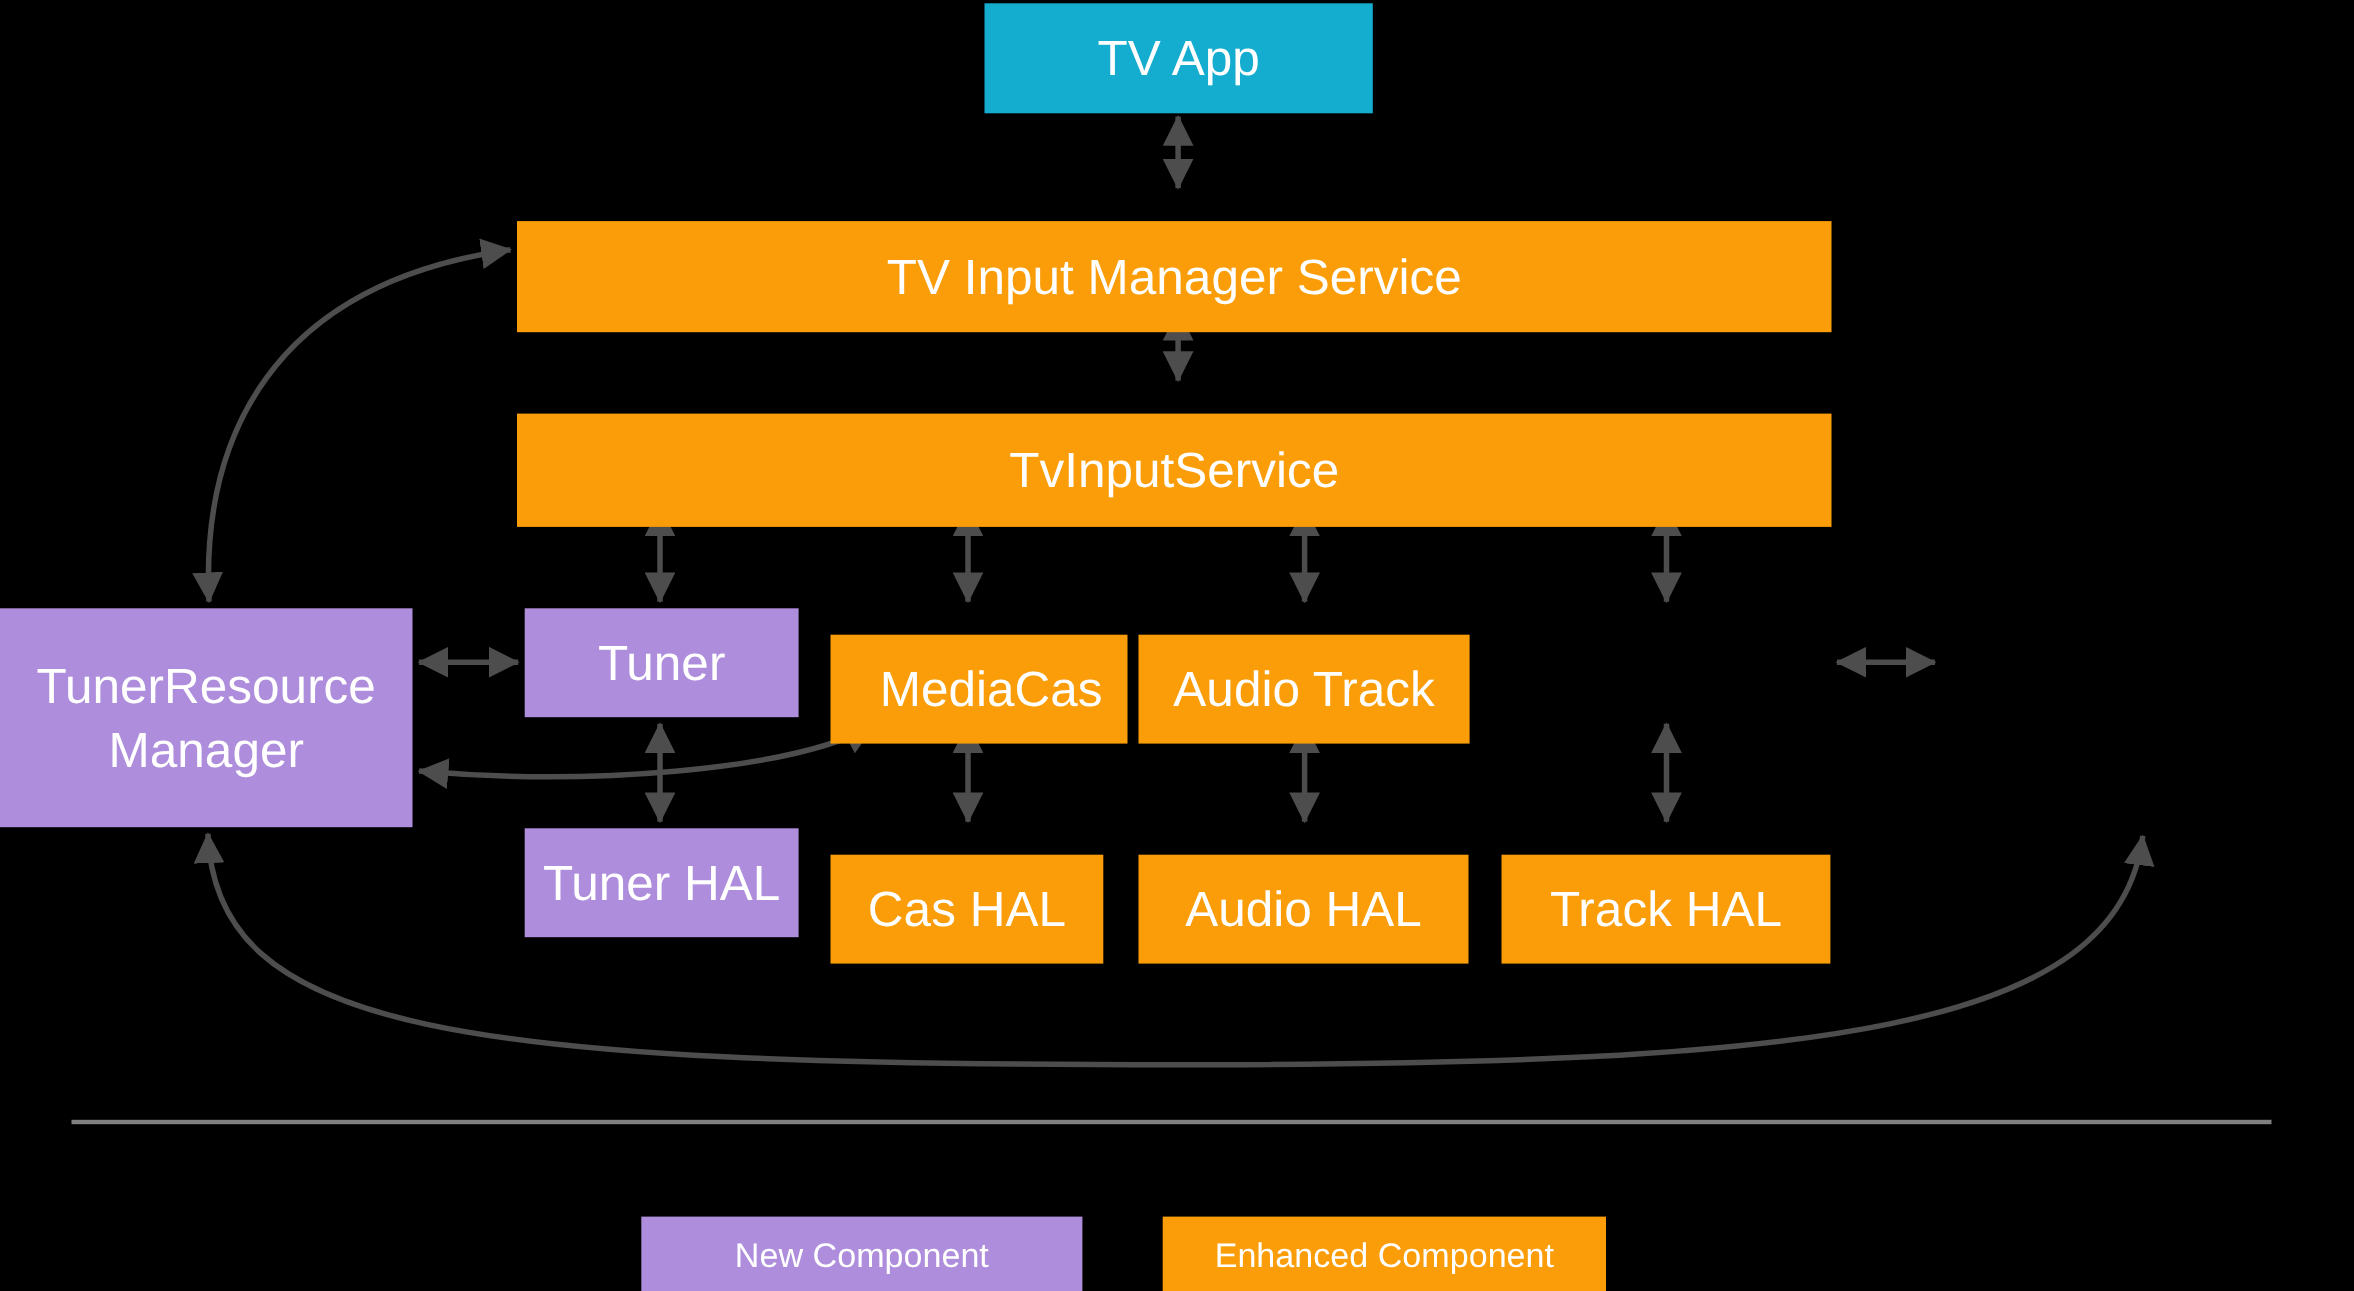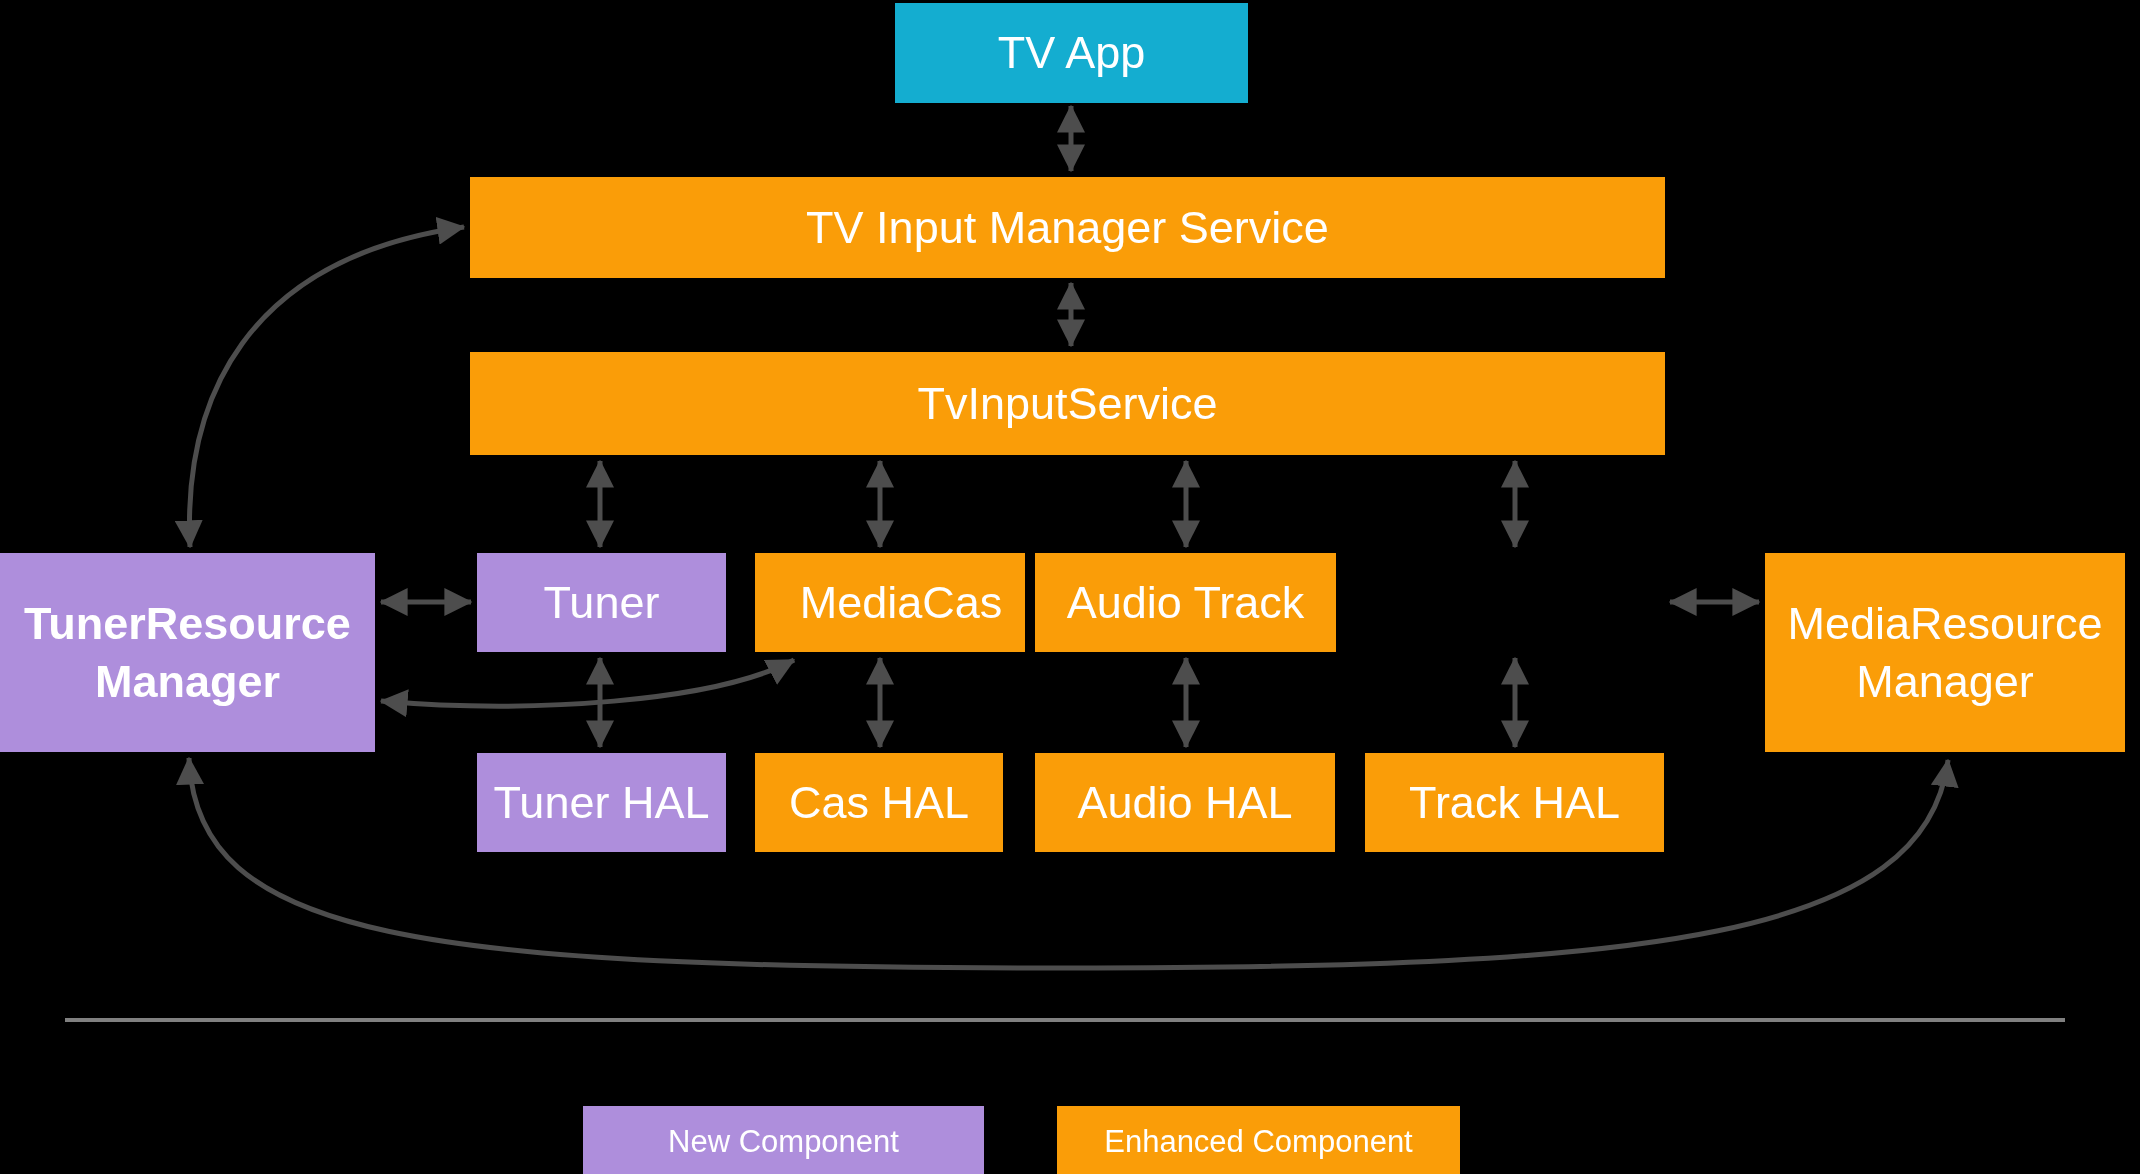--- a/index.html
+++ b/index.html
@@ -25,21 +25,21 @@
     position: absolute;
     display: flex;
     align-items: center;
     justify-content: center;
     text-align: center;
     color: var(--label-text, #fff);
     font-size: 45px;
     line-height: 1.28;
   }
   .node.app      { background: var(--app-component, #14ADD0); }
-  .node.enhanced { background: var(--enhanced-component, #FA9D08); }
+  .node.enhanced { background: var(--enhanced-component, #FA9D08); margin-top: 24px; }
   .node.new      { background: var(--new-component, #AE8EDC); }
   .legend-box {
     position: absolute;
     display: flex;
     align-items: center;
     justify-content: center;
     color: var(--label-text, #fff);
     font-size: 31px;
     margin-top: 45px;
   }
@@ -98,23 +98,22 @@
 
   <div class="node enhanced" style="left:470px; top:352px; width:1195px; height:103px;">TvInputService</div>
 
   <div class="node new" style="left:477px; top:553px; width:249px; height:99px;">Tuner</div>
 
   <div class="node enhanced" style="left:755px; top:553px; width:248px; height:99px;padding-left:22px;">MediaCas</div>
 
   <div class="node enhanced" style="left:1035px; top:553px; width:301px; height:99px;">Audio Track</div>
 
 
-  <div class="node new" style="left:0px; top:553px; width:375px; height:199px; padding:0 18px; box-sizing:border-box;font-weight:bold;">TunerResource Manager</div>
+  <div class="node new" style="left:0px; top:553px; width:375px; height:199px; padding:0 18px; box-sizing:border-box;">TunerResource Manager</div>
 
-  <div class="node enhanced" style="left:1765px; top:553px; width:360px; height:199px; padding:0 18px; box-sizing:border-box;">MediaResource Manager</div>
 
   <div class="node new" style="left:477px; top:753px; width:249px; height:99px;">Tuner HAL</div>
 
   <div class="node enhanced" style="left:755px; top:753px; width:248px; height:99px;">Cas HAL</div>
 
   <div class="node enhanced" style="left:1035px; top:753px; width:300px; height:99px;">Audio HAL</div>
 
   <div class="node enhanced" style="left:1365px; top:753px; width:299px; height:99px;">Track HAL</div>
 
   <div id="divider"></div>

